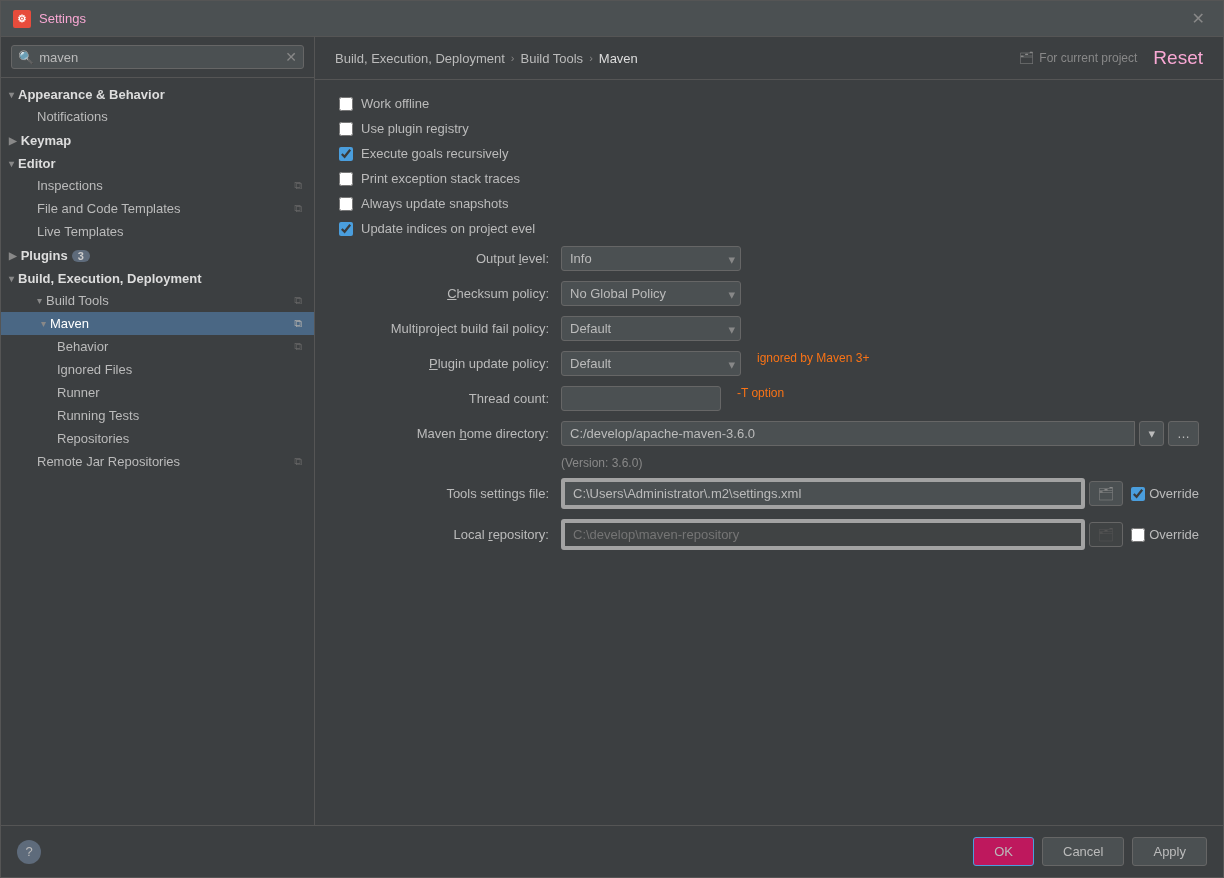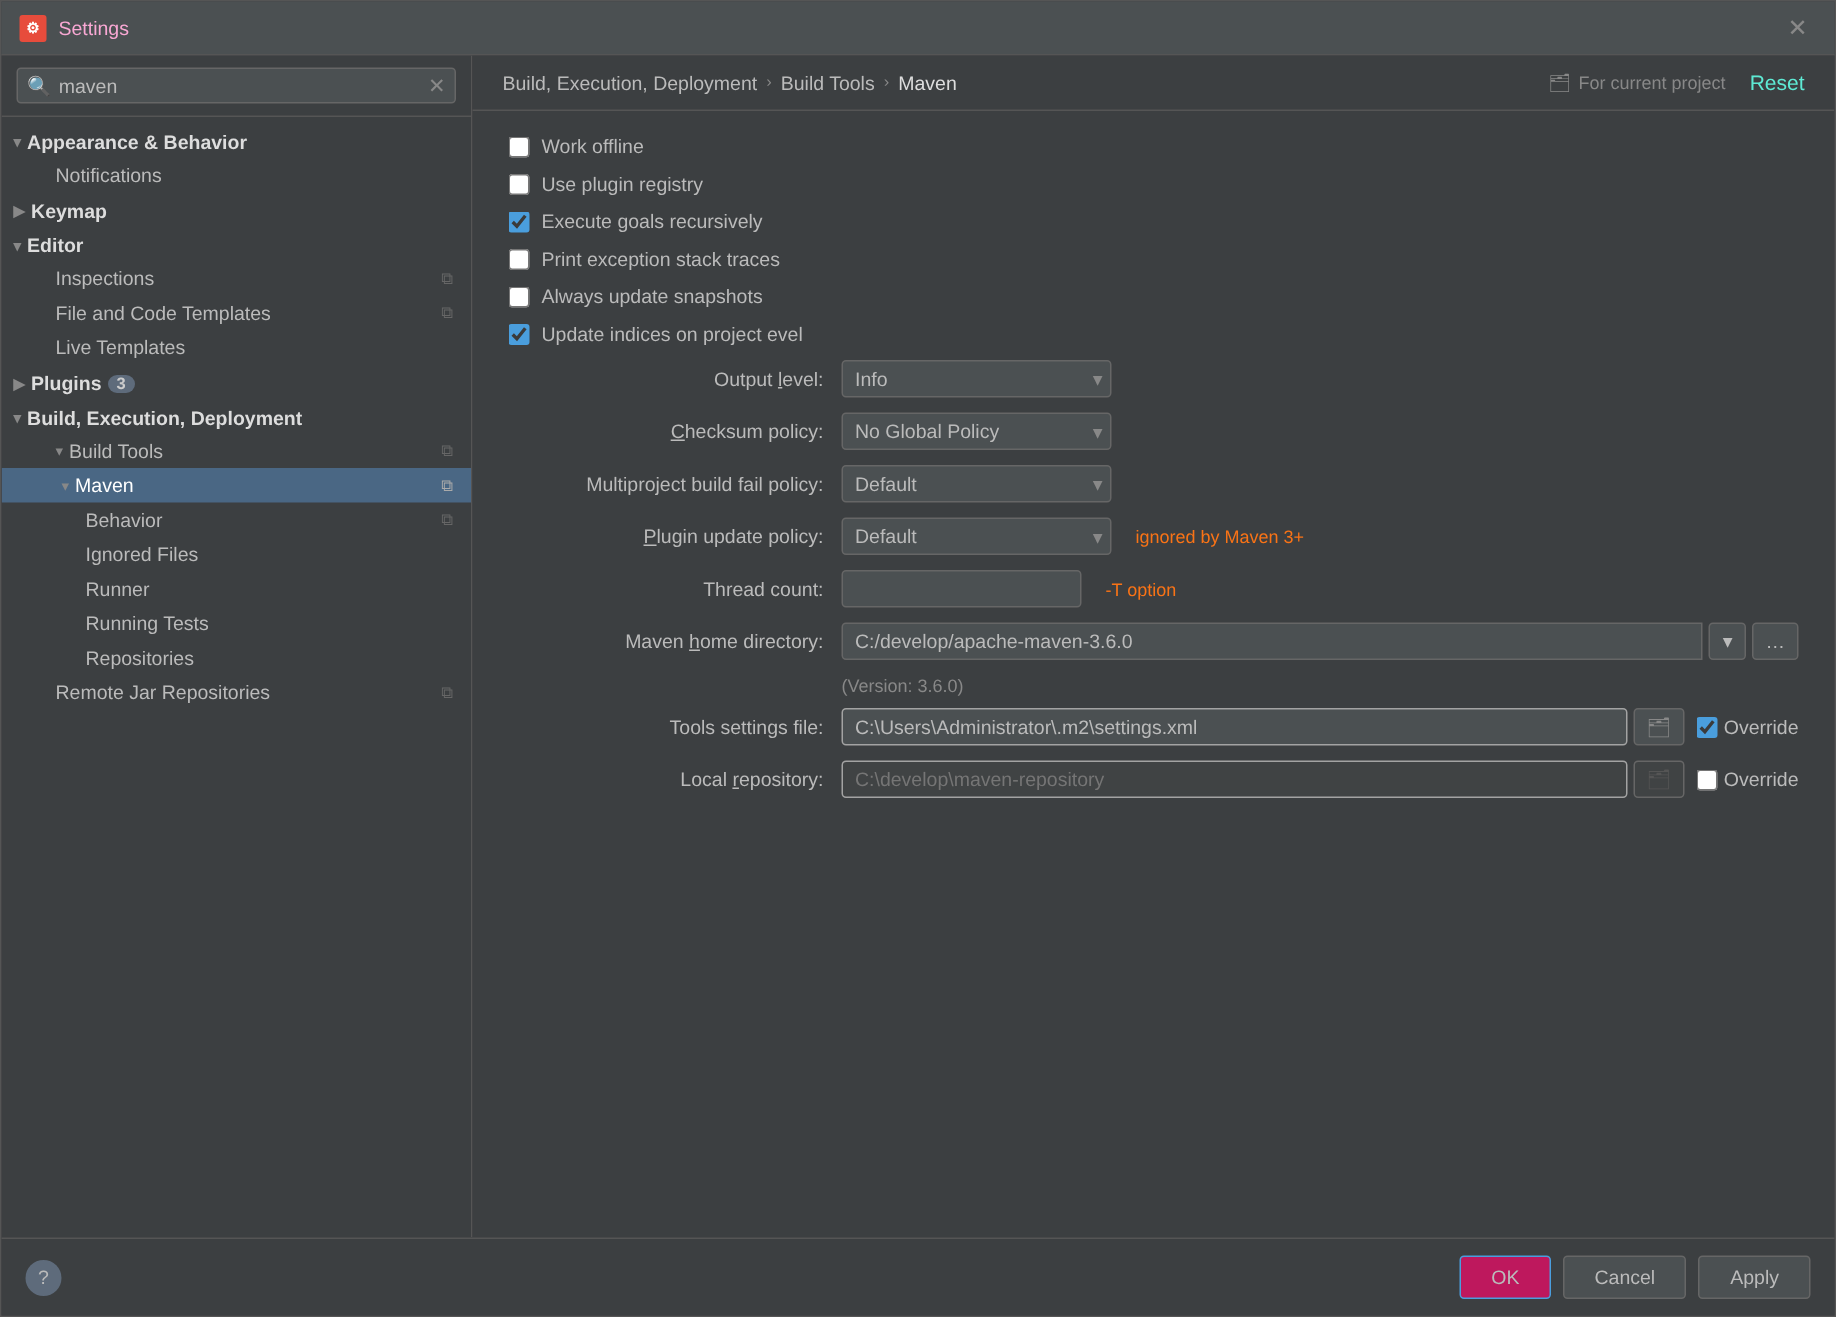--- a/index.html
+++ b/index.html
@@ -175,23 +175,23 @@
       gap: 16px;
     }
     .for-project {
       display: flex;
       align-items: center;
       gap: 5px;
       color: #888;
       font-size: 12px;
     }
     .reset-btn {
-      color: #5eead4;
-      cursor: pointer;
-      font-size: 14px;
+      color: #f9a8d4;
+      cursor: pointer;
+      font-size: 19px;
       background: none;
       border: none;
     }
     .settings-panel {
       flex: 1;
       padding: 16px 24px;
       overflow-y: auto;
     }
     .checkbox-row {
       display: flex;
@@ -218,21 +218,20 @@
       color: #bbb;
       font-size: 13px;
       width: 210px;
       flex-shrink: 0;
       text-align: right;
     }
     .form-label .underline { text-decoration: underline; }
     .form-control-wrap {
       flex: 1;
       display: flex;
-      align-items: center;
       gap: 8px;
     }
     .dropdown-wrap {
       position: relative;
       display: inline-block;
       min-width: 180px;
     }
     .dropdown-wrap select {
       background: #4b5052;
       border: 1px solid #666;
@@ -303,21 +302,21 @@
     }
     .file-input-wrap {
       display: flex;
       align-items: center;
       flex: 1;
       gap: 4px;
     }
     .file-input {
       flex: 1;
       background: #4b5052;
-      border: 1px solid #a3a3a3;
+      border: 4px solid #a3a3a3;
       border-radius: 3px;
       color: #bbb;
       font-size: 13px;
       padding: 4px 8px;
       outline: none;
     }
     .file-browse-btn {
       background: #4b5052;
       border: 1px solid #666;
       border-radius: 3px;

